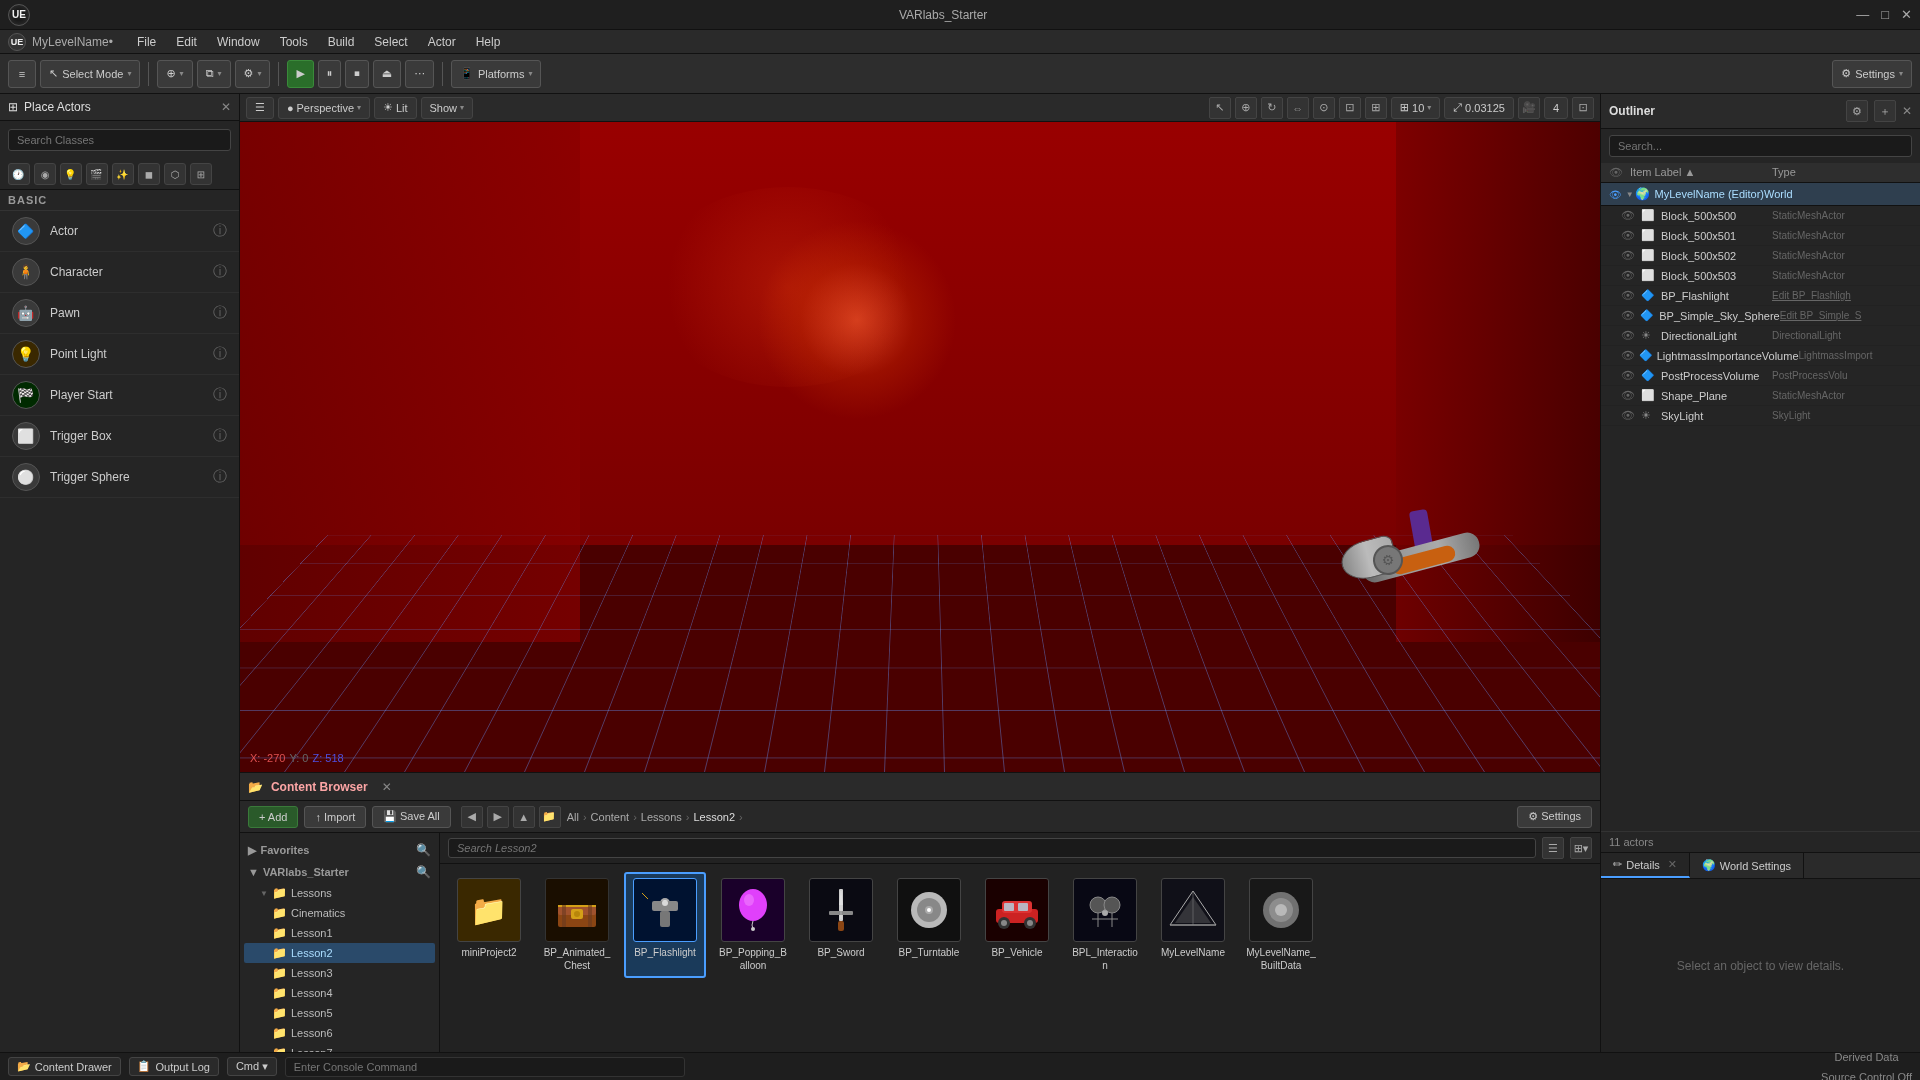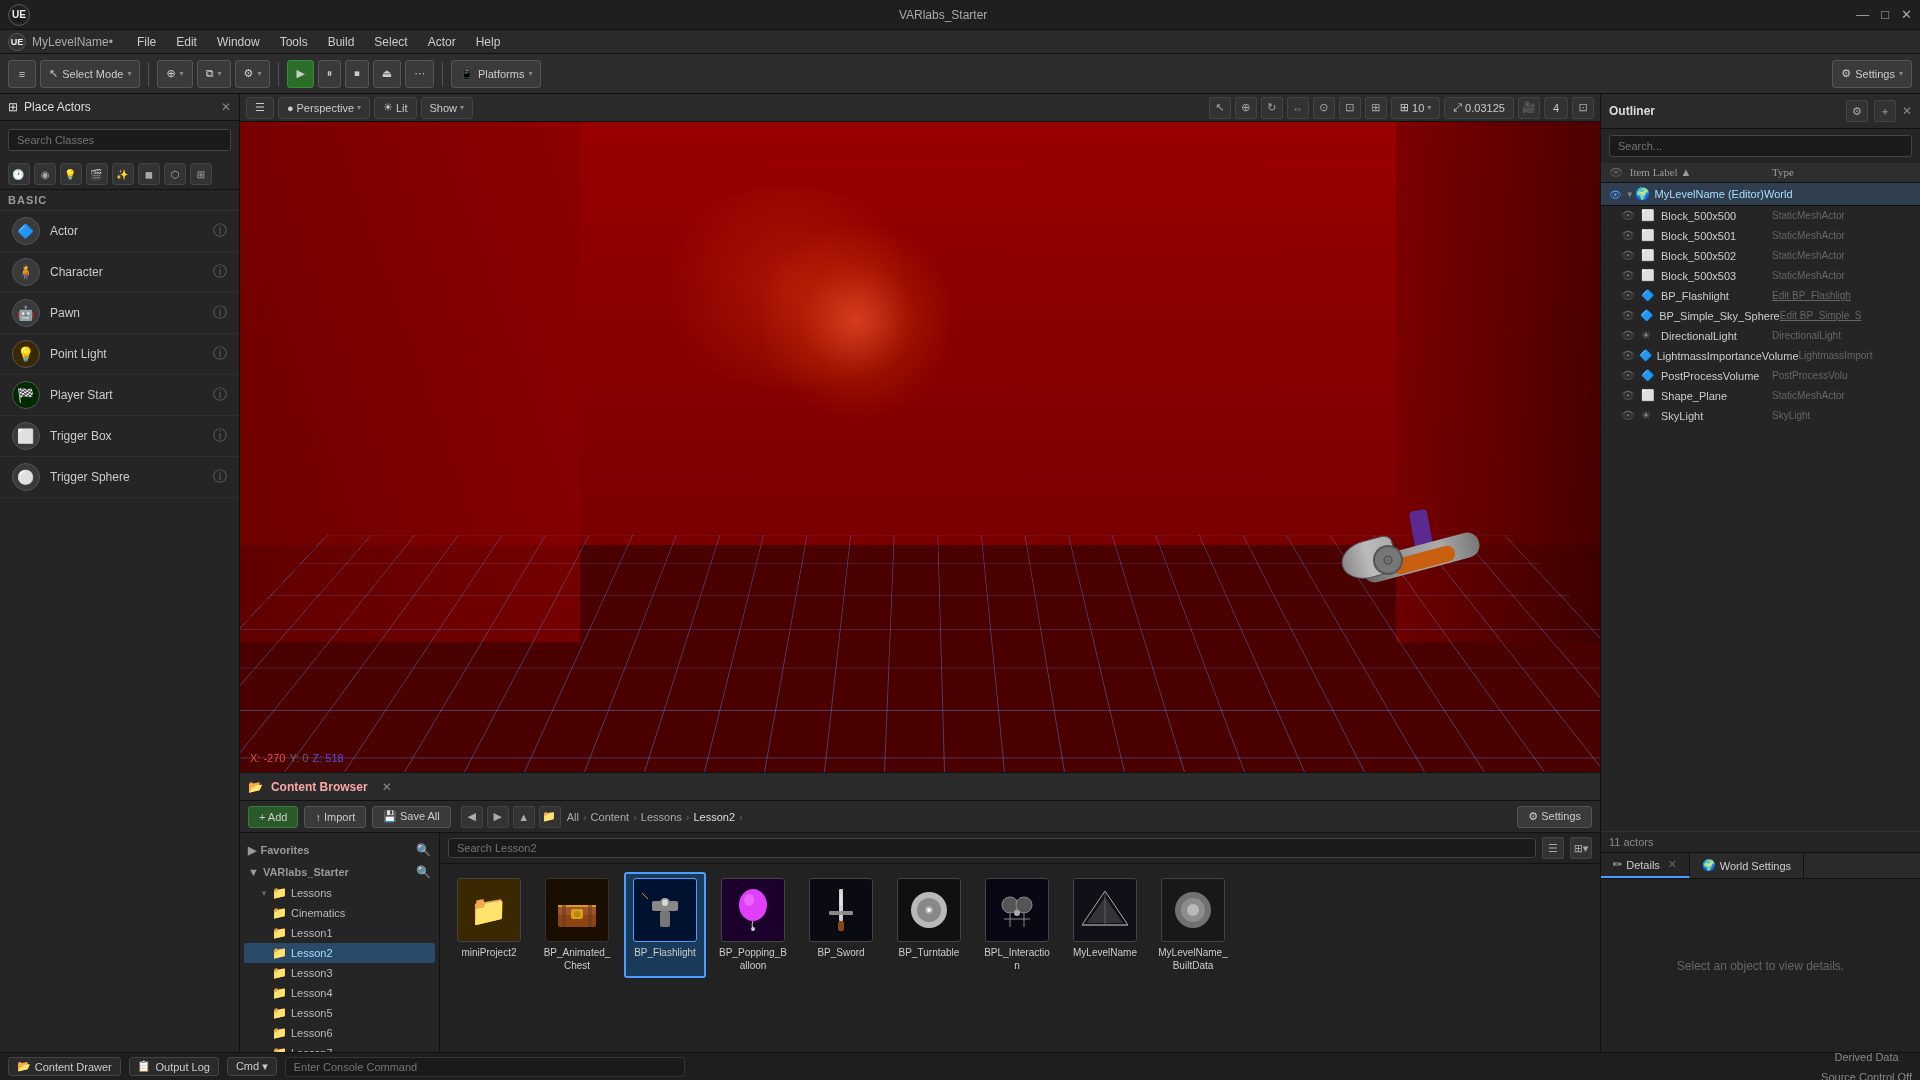--- a/index.html
+++ b/index.html
@@ -262,21 +262,20 @@
       width: calc(100% - 16px);
       margin: 6px 8px;
     }
     #outliner-column-header {
       display: flex;
       padding: 3px 8px;
       background: #2e2e2e;
       border-bottom: 1px solid #111;
       color: #999;
       font-size: 11px;
-      font-family: Liberation Serif, serif;
     }
     #outliner-column-header .col-label { flex: 1; }
     #outliner-column-header .col-type { width: 140px; }
     .outliner-items { flex: 1; overflow-y: auto; }
     .outliner-root-item {
       display: flex; align-items: center;
       padding: 4px 8px;
       background: #2f3f4f;
       border-bottom: 1px solid #111;
       color: #aaddff;
@@ -779,21 +778,21 @@
             <span>Lesson6</span>
           </div>
           <div class="cb-folder-item" style="padding-left:28px;">
             <span class="cb-folder-icon">📁</span>
             <span>Lesson7</span>
           </div>
 
         </div>
         <div id="cb-content-area">
           <div id="cb-search-bar">
-            <input id="cb-search-input" style="flex: 1 1 0%; background: rgb(26, 26, 26); border: 1px solid rgb(68, 68, 68); border-radius: 3px; padding: 3px 8px; color: rgb(204, 204, 204); font-size: 11px;" placeholder="Search Lesson2">
+            <input id="cb-search-input" style="flex: 1 1 0%; background: rgb(26, 26, 26); border: 1px solid rgb(68, 68, 68); border-radius: 3px; padding: 3px 8px; color: rgb(204, 204, 204); font-size: 11px; font-style: italic;" placeholder="Search Lesson2">
             <div class="vp-icon-btn">☰</div>
             <div class="vp-icon-btn">⊞▾</div>
           </div>
           <div id="cb-assets-grid">
 
             <div class="asset-item">
               <div class="asset-thumb thumb-folder" style="background:#3a2800;font-size:30px;">📁</div>
               <span class="asset-name">miniProject2</span>
             </div>
 
@@ -856,20 +855,35 @@
                 <svg width="54" height="54" viewBox="0 0 54 54">
                   <circle cx="27" cy="27" r="18" fill="#ccc" opacity="0.9"></circle>
                   <circle cx="27" cy="27" r="12" fill="#888"></circle>
                   <circle cx="27" cy="27" r="4" fill="#aaa"></circle>
                   <circle cx="27" cy="27" r="2" fill="#fff"></circle>
                 </svg>
               </div>
               <span class="asset-name">BP_Turntable</span>
             </div>
 
+            <div class="asset-item">
+              <div class="asset-thumb" style="background:#1a0000;">
+                <svg width="54" height="54" viewBox="0 0 54 54">
+                  <rect x="6" y="26" width="42" height="14" rx="3" fill="#cc2222"></rect>
+                  <rect x="12" y="18" width="30" height="12" rx="3" fill="#dd3333"></rect>
+                  <circle cx="14" cy="40" r="6" fill="#333"></circle>
+                  <circle cx="14" cy="40" r="3" fill="#888"></circle>
+                  <circle cx="40" cy="40" r="6" fill="#333"></circle>
+                  <circle cx="40" cy="40" r="3" fill="#888"></circle>
+                  <rect x="14" y="20" width="10" height="8" rx="1" fill="#aaeeff" opacity="0.7"></rect>
+                  <rect x="28" y="20" width="10" height="8" rx="1" fill="#aaeeff" opacity="0.7"></rect>
+                </svg>
+              </div>
+              <span class="asset-name">BP_Vehicle</span>
+            </div>
 
             <div class="asset-item">
               <div class="asset-thumb" style="background:#080814;">
                 <svg width="54" height="54" viewBox="0 0 54 54">
                   <circle cx="20" cy="22" r="8" fill="#555" stroke="#888" strokewidth="1.5"></circle>
                   <circle cx="34" cy="22" r="8" fill="#555" stroke="#888" strokewidth="1.5"></circle>
                   <line x1="20" y1="30" x2="20" y2="44" stroke="#888" strokewidth="2"></line>
                   <line x1="34" y1="30" x2="34" y2="44" stroke="#888" strokewidth="2"></line>
                   <line x1="14" y1="36" x2="40" y2="36" stroke="#888" strokewidth="2"></line>
                   <circle cx="27" cy="30" r="3" fill="#aaa"></circle>

